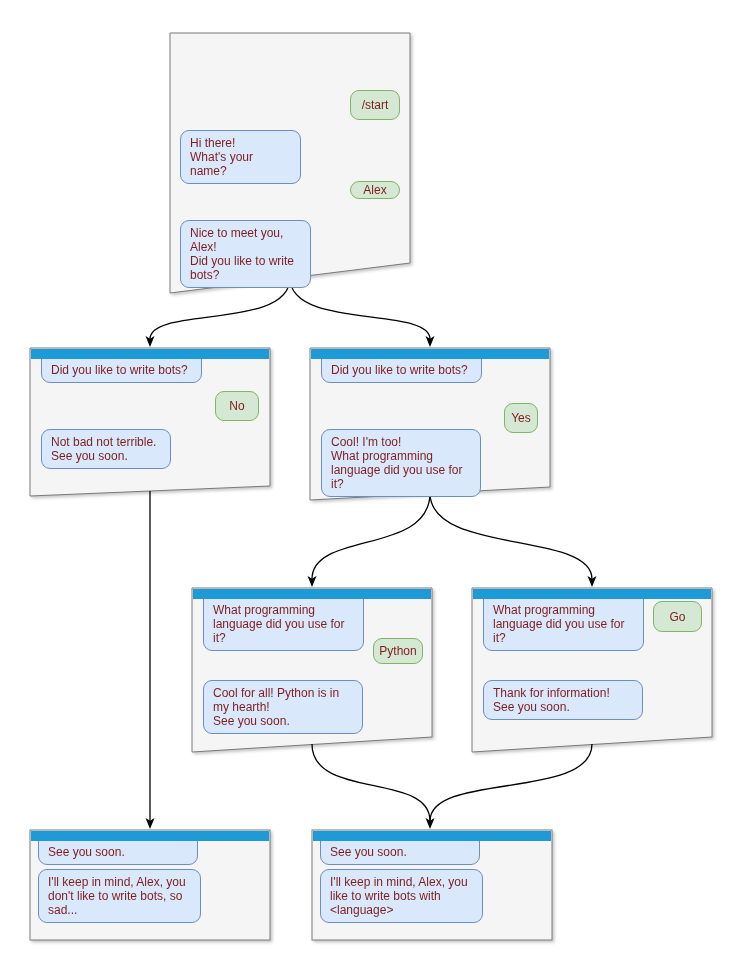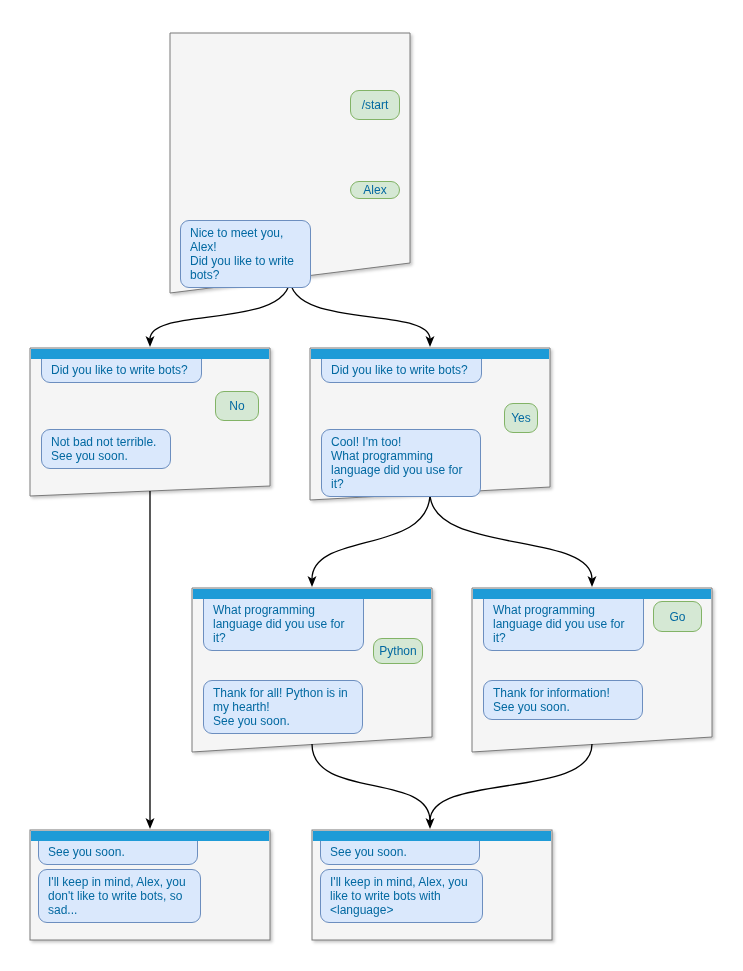--- a/index.html
+++ b/index.html
@@ -12,21 +12,21 @@
   path.head{fill:#000;stroke:none;}
 
   .bar{position:absolute;height:10px;background:#1e9bd7;z-index:2;}
   .main-header{position:absolute;left:171px;top:34px;width:238px;height:44px;
          background:#1e9bd7;display:flex;align-items:center;z-index:2;}
   .avatar{width:40px;height:40px;border-radius:50%;background:#fff;
          border:2px solid #2b2b2b;margin-left:5px;display:flex;
          align-items:center;justify-content:center;box-sizing:border-box;}
   .main-title{color:#ffffff;font-size:15px;font-weight:bold;margin-left:13px;}
 
-  .bubble{position:absolute;font-size:12px;line-height:14px;color:#0369a1;
+  .bubble{position:absolute;font-size:12px;line-height:14px;color:#7f1d1d;
          white-space:pre-line;border-radius:9px;padding:5px 9px;
          box-sizing:border-box;z-index:1;}
   .bot{background:#dae8fc;border:1px solid #6c8ebf;}
   .user{background:#d5e8d4;border:1px solid #82b366;display:flex;
          align-items:center;justify-content:center;padding:0;}
   .cut{padding-top:12px;padding-bottom:5px;}
 </style>
 </head>
 <body>
 
@@ -59,39 +59,41 @@
 
 
   <div class="bar" style="left:31px;top:349px;width:238px"></div>
   <div class="bar" style="left:311px;top:349px;width:238px"></div>
   <div class="bar" style="left:193px;top:589px;width:238px"></div>
   <div class="bar" style="left:473px;top:589px;width:238px"></div>
   <div class="bar" style="left:31px;top:831px;width:238px"></div>
   <div class="bar" style="left:313px;top:831px;width:238px"></div>
 
   <div class="bubble user" style="right:343px;top:90px;width:50px;height:30px">/start</div>
+  <div class="bubble bot" style="left:180px;top:130px;width:121px">Hi there!
+What's your name?</div>
   <div class="bubble user" style="right:343px;top:181px;width:50px;height:18px">Alex</div>
   <div class="bubble bot" style="left:180px;top:220px;width:131px">Nice to meet you, Alex!
 Did you like to write bots?</div>
 
   <div class="bubble bot cut" style="left:41px;top:350px;width:161px">Did you like to write bots?</div>
   <div class="bubble user" style="right:484px;top:391px;width:44px;height:30px">No</div>
   <div class="bubble bot" style="left:41px;top:429px;width:130px">Not bad not terrible.
 See you soon.</div>
 
   <div class="bubble bot cut" style="left:321px;top:350px;width:161px">Did you like to write bots?</div>
   <div class="bubble user" style="right:205px;top:403px;width:34px;height:30px">Yes</div>
   <div class="bubble bot" style="left:321px;top:429px;width:160px">Cool! I'm too!
 What programming
 language did you use for it?</div>
 
   <div class="bubble bot cut" style="left:203px;top:590px;width:161px">What programming
 language did you use for it?</div>
   <div class="bubble user" style="right:320px;top:638px;width:50px;height:26px">Python</div>
-  <div class="bubble bot" style="left:203px;top:680px;width:160px">Thank for all! Python is in
+  <div class="bubble bot" style="left:203px;top:680px;width:160px">Cool for all! Python is in
 my hearth!
 See you soon.</div>
 
   <div class="bubble bot cut" style="left:483px;top:590px;width:161px">What programming
 language did you use for it?</div>
   <div class="bubble user" style="right:41px;top:601px;width:49px;height:31px">Go</div>
   <div class="bubble bot" style="left:483px;top:680px;width:160px">Thank for information!
 See you soon.</div>
 
   <div class="bubble bot cut" style="left:38px;top:832px;width:160px">See you soon.</div>

